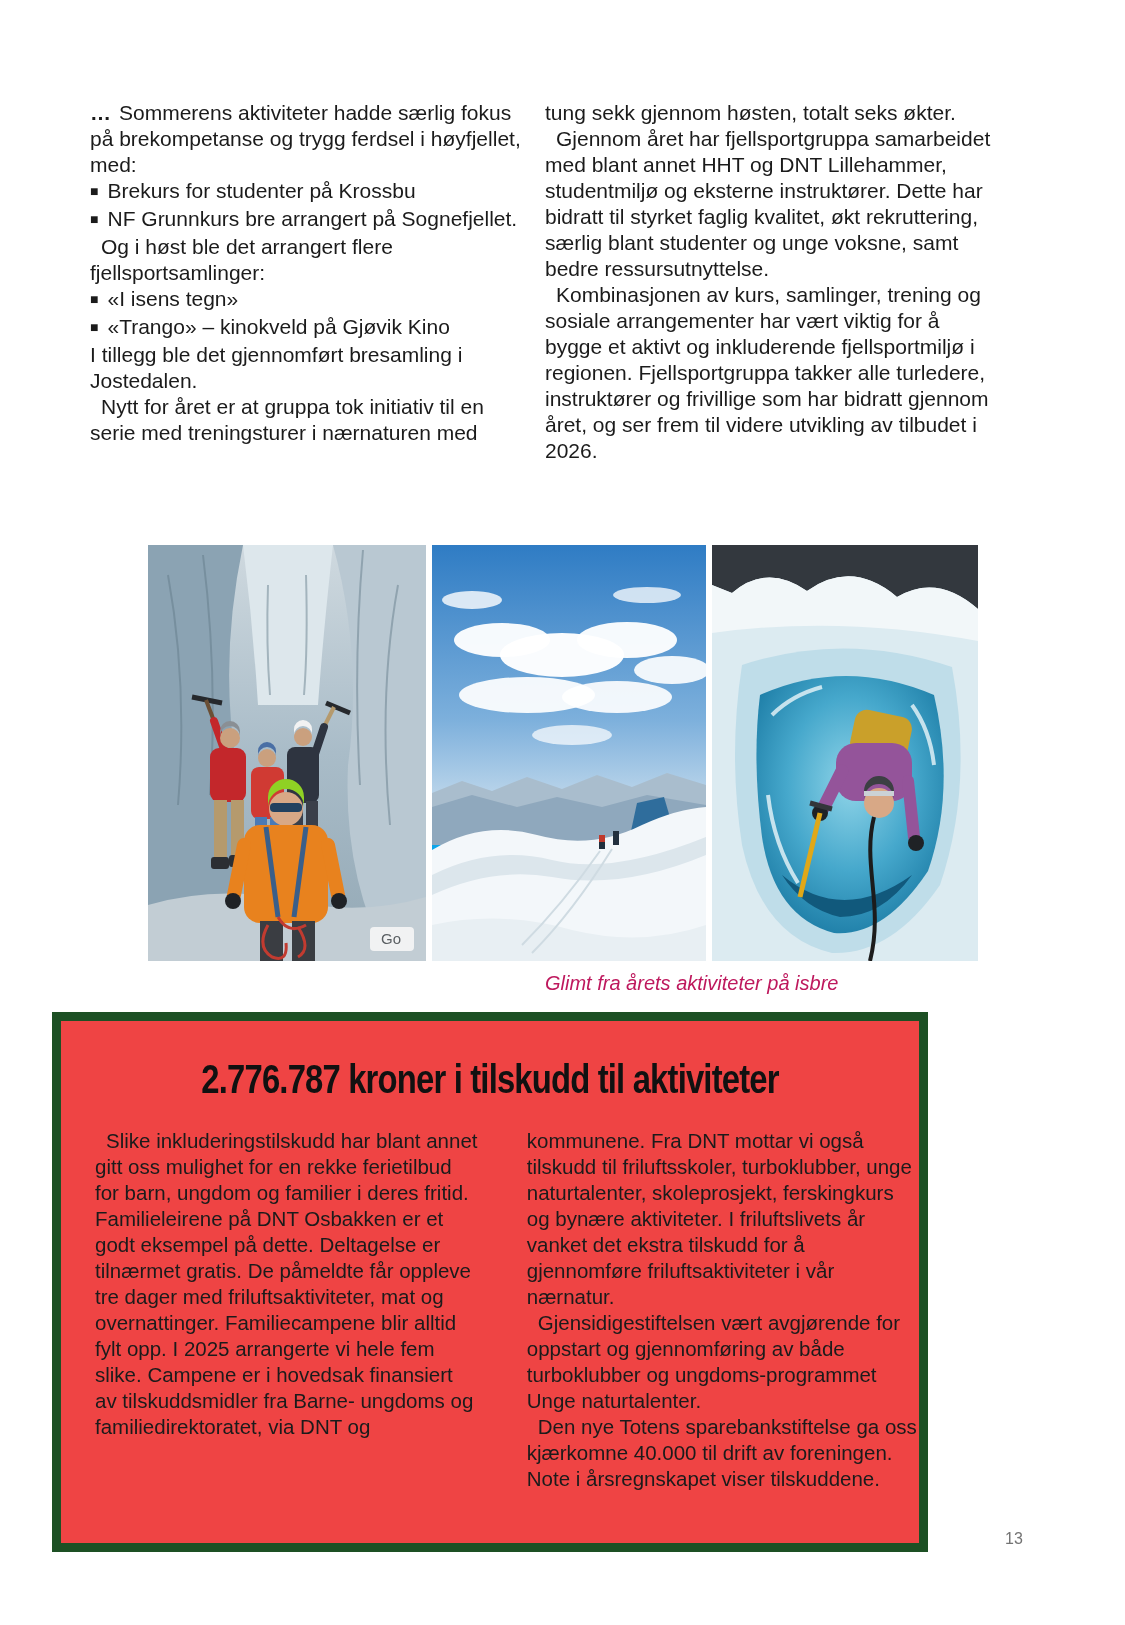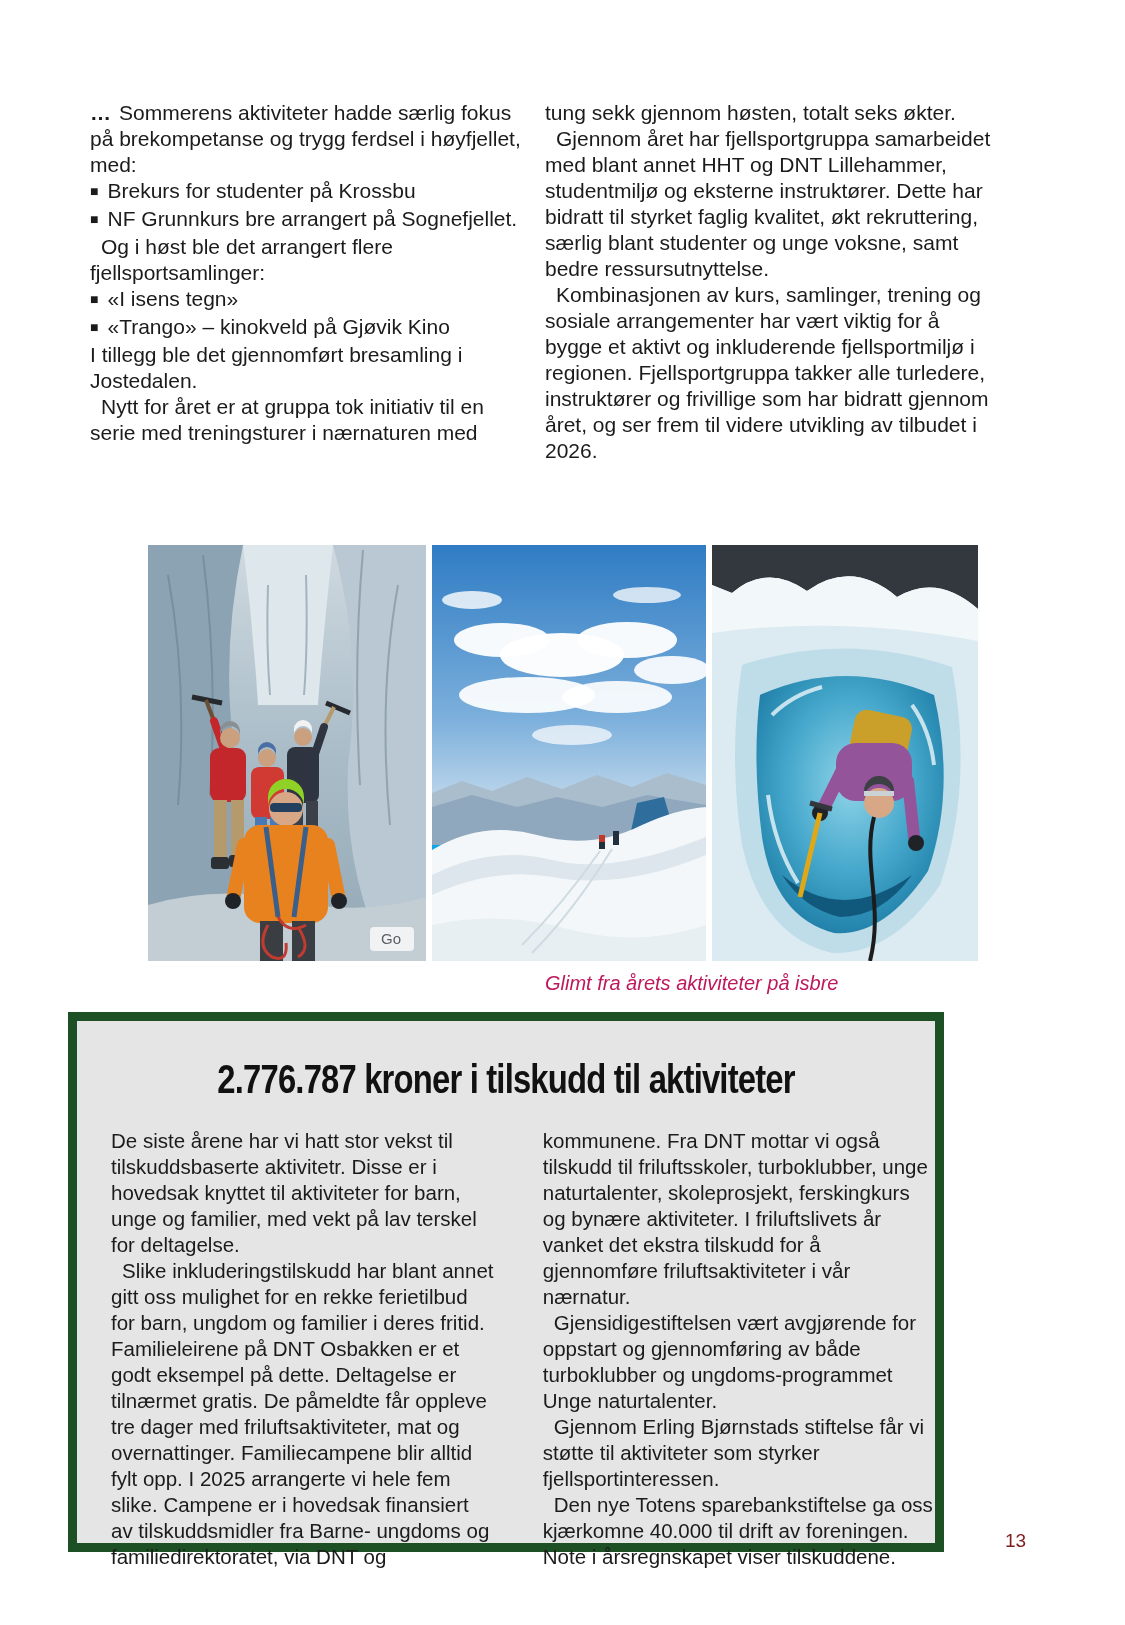--- a/index.html
+++ b/index.html
@@ -19,36 +19,36 @@
   .photos{position:absolute;top:545px;left:148px;width:830px;height:416px;display:flex;gap:6px;}
   .photo{height:416px;overflow:hidden;background:#0ea5e9;}
   .photo svg{display:block;}
   
   .caption{
     position:absolute;top:972px;left:545px;width:424px;text-align:left;
     font-style:italic;font-size:20px;color:#be185d;
   }
   
   .grant-box{
-    position:absolute;left:68px;top:1012px;width:876px;height:540px;
-    box-sizing:border-box;border:9px solid #1d5024;background:#e5e5e5;
+    position:absolute;left:52px;top:1012px;width:876px;height:540px;
+    box-sizing:border-box;border:9px solid #1d5024;background:#ef4444;
   }
   .grant-title{
     margin:36px 0 0 0;text-align:center;font-weight:700;font-size:40px;
     letter-spacing:-1px;color:#111;white-space:nowrap;
   }
   .grant-title span{display:inline-block;transform:scaleX(0.82);transform-origin:center;}
   .boxcols{display:flex;margin:26px 0 0 34px;gap:48px;}
   .bcol{font-size:20.5px;line-height:26px;}
   .bcol p{margin:0;}
   .bcol-left{width:450px;}
   .bcol-right{width:460px;}
   
   .pagenum{
-    position:absolute;left:1005px;top:1530px;font-size:19px;color:#7f1d1d;z-index:5;
+    position:absolute;left:1005px;top:1530px;font-size:16px;color:#737373;z-index:5;
   }
 </style>
 </head>
 <body>
 
 <div class="page">
 
   <div class="topcol topcol-left">
     <p><span class="lead">…</span><span>Sommerens aktiviteter hadde særlig fokus på brekompetanse og trygg ferdsel i høyfjellet, med:</span></p>
     <p><span class="bchar">■</span><span>Brekurs for studenter på Krossbu</span></p>
@@ -219,27 +219,25 @@
       </svg>
     </div>
   </div>
 
   <div class="caption">Glimt fra årets aktiviteter på isbre</div>
 
   <div class="grant-box">
     <h1 class="grant-title"><span>2.776.787 kroner i tilskudd til aktiviteter</span></h1>
     <div class="boxcols">
       <div class="bcol bcol-left">
-        <p>De siste årene har vi hatt stor vekst til tilskuddsbaserte aktivitetr. Disse er i hovedsak knyttet til aktiviteter for barn, unge og familier, med vekt på lav terskel for deltagelse.</p>
         <p class="ind">Slike inkluderingstilskudd har blant annet gitt oss mulighet for en rekke ferietilbud for barn, ungdom og familier i deres fritid. Familieleirene på DNT Osbakken er et godt eksempel på dette. Deltagelse er tilnærmet gratis. De påmeldte får oppleve tre dager med friluftsaktiviteter, mat og overnattinger. Familiecampene blir alltid fylt opp. I 2025 arrangerte vi hele fem slike. Campene er i hovedsak finansiert av tilskuddsmidler fra Barne- ungdoms og familiedirektoratet, via DNT og</p>
       </div>
       <div class="bcol bcol-right">
         <p>kommunene. Fra DNT mottar vi også tilskudd til friluftsskoler, turboklubber, unge naturtalenter, skoleprosjekt, ferskingkurs og bynære aktiviteter. I friluftslivets år vanket det ekstra tilskudd for å gjennomføre friluftsaktiviteter i vår nærnatur.</p>
         <p class="ind">Gjensidigestiftelsen vært avgjørende for oppstart og gjennomføring av både turboklubber og ungdoms-programmet Unge naturtalenter.</p>
-        <p class="ind">Gjennom Erling Bjørnstads stiftelse får vi støtte til aktiviteter som styrker fjellsportinteressen.</p>
         <p class="ind">Den nye Totens sparebankstiftelse ga oss kjærkomne 40.000 til drift av foreningen. Note i årsregnskapet viser tilskuddene.</p>
       </div>
     </div>
   </div>
 
   <div class="pagenum">13</div>
 
 </div>
 
 </body></html>

